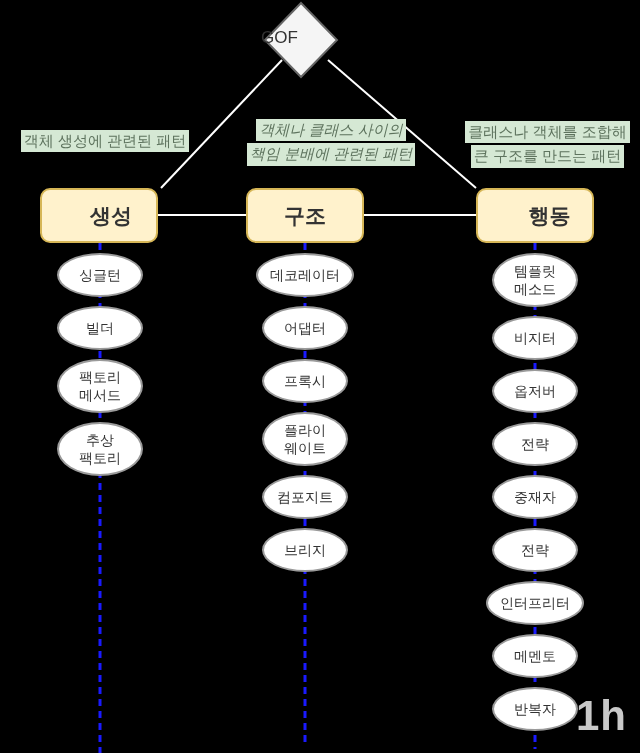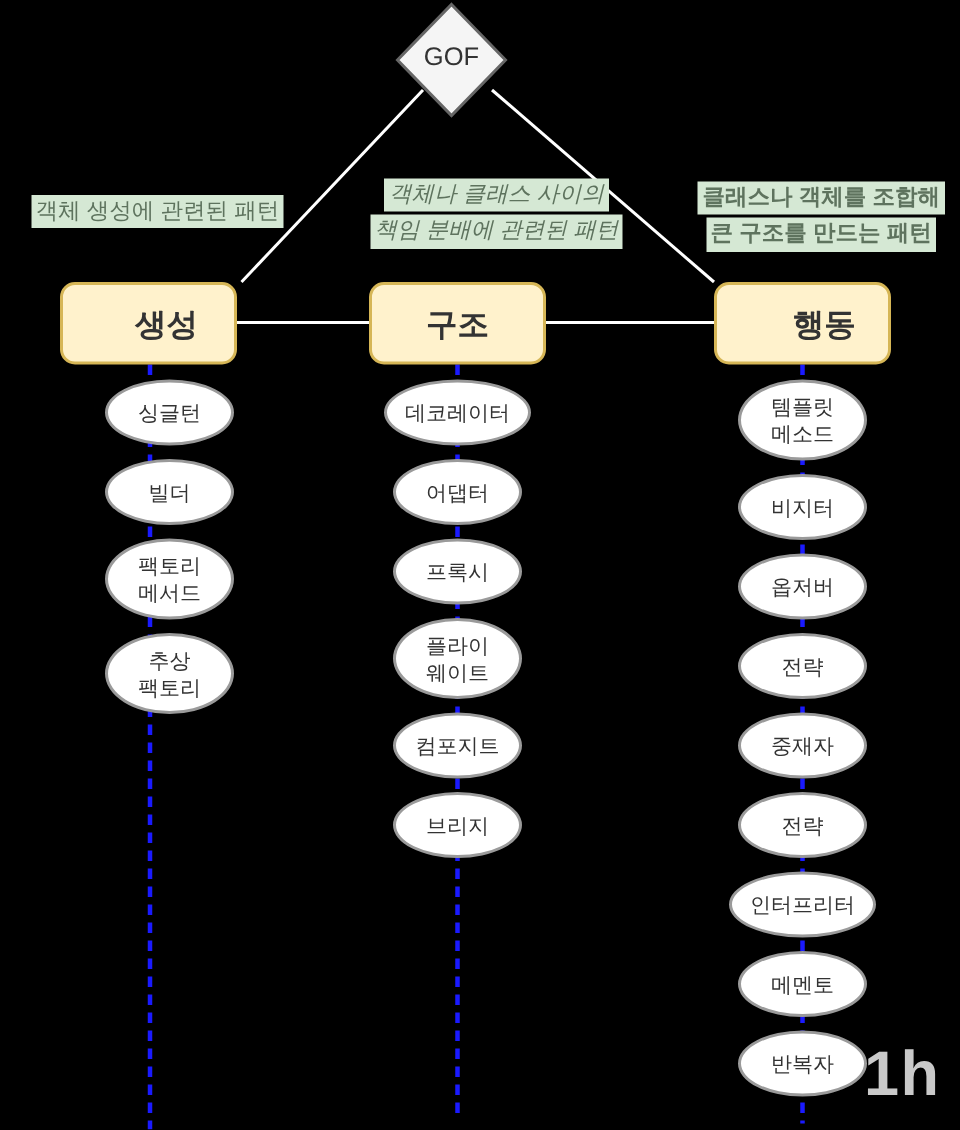--- a/index.html
+++ b/index.html
@@ -24,21 +24,20 @@
   .diamond-wrap {
     position: absolute;
     left: 261px; top: 0px;
     width: 80px; height: 80px;
     z-index: 3;
   }
   .diamond-label {
     position: absolute;
     left: 0; top: 28px;
     width: 80px;
-    text-align: center;
     font-size: 17px;
     color: #333333;
     z-index: 4;
   }
   
   .category-box {
     position: absolute;
     top: 188px;
     width: 118px;
     height: 55px;
@@ -61,40 +60,40 @@
   .annotation {
     position: absolute;
     z-index: 4;
     font-size: 15px;
     line-height: 1.35;
     color: #5e735e;
     text-align: center;
   }
   .ann-left  { left: 10px;  top: 129px; width: 190px; text-align: center; }
   .ann-mid   { left: 238px; top: 118px; width: 186px; font-style: italic; }
-  .ann-right { left: 455px; top: 120px; width: 185px; font-weight: bold; }
+  .ann-right { left: 455px; top: 120px; width: 185px; }
   .ann-line {
     display: inline-block;
     background: #d5e8d4;
     padding: 1px 3px;
     margin: 1px 0;
     white-space: nowrap;
   }
   
   .pattern-column {
     position: absolute;
     top: 253px;
     width: 140px;
     display: flex;
     flex-direction: column;
     align-items: center;
     gap: 9px;
     z-index: 2;
   }
-  .col-creational { left: 43px; }
+  .col-creational { left: 30px; }
   .col-structural { left: 235px; }
   .col-behavioral { left: 465px; }
   .pattern-node {
     background: #ffffff;
     border: 2px solid #9a9a9a;
     border-radius: 50%;
     box-sizing: border-box;
     min-width: 86px;
     height: 44px;
     padding: 0 12px;

